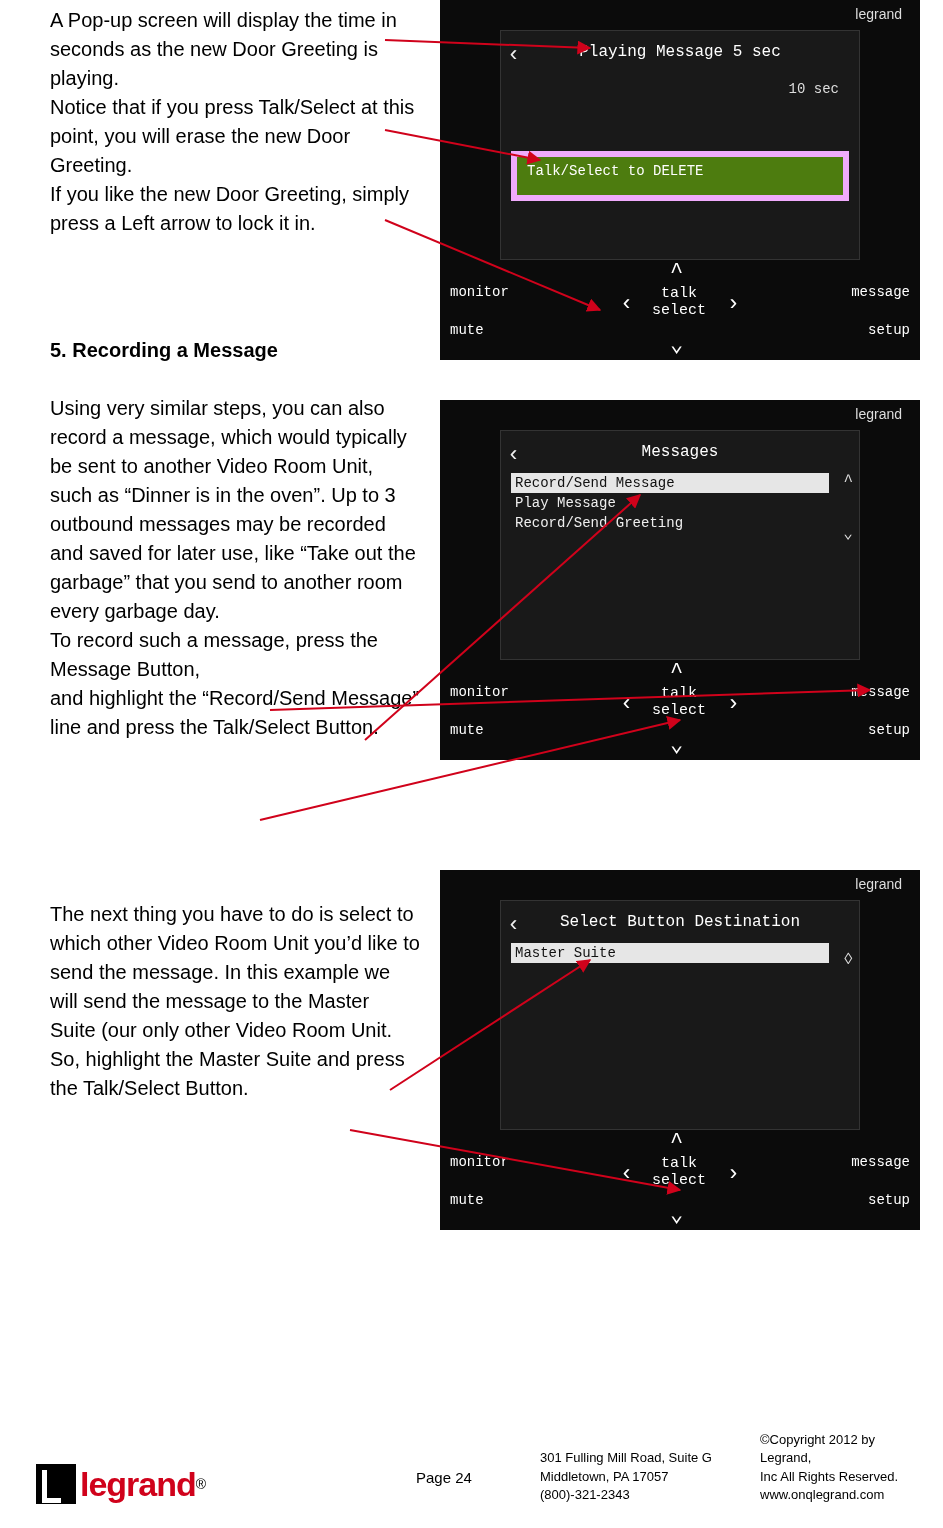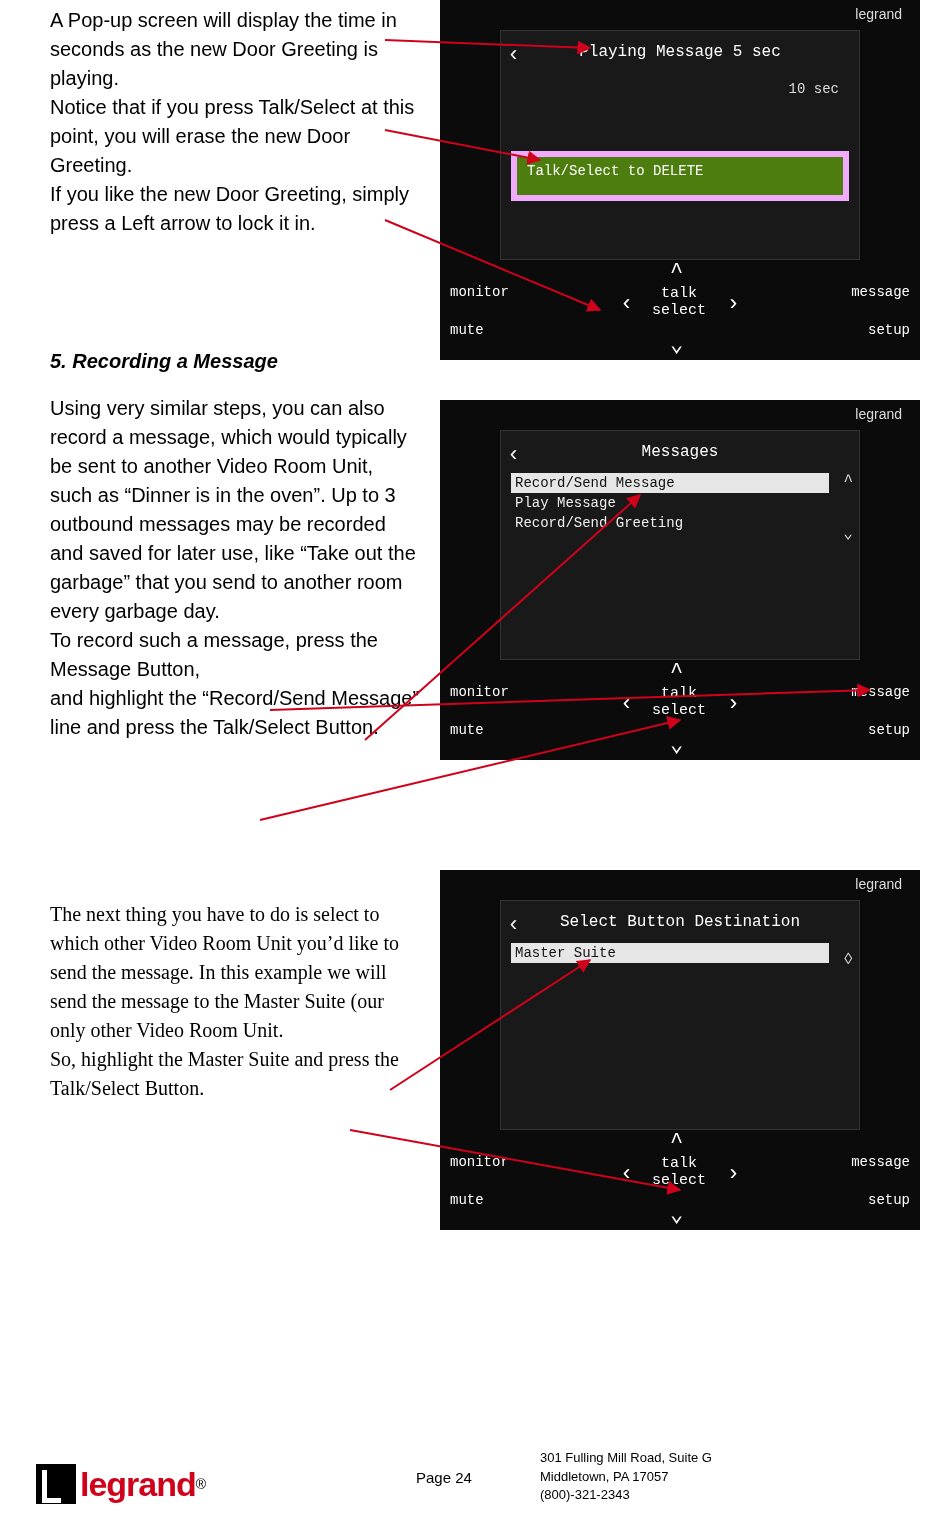--- a/index.html
+++ b/index.html
@@ -187,29 +187,29 @@
 <body>
 
 <div class="page">
 
   <div class="text-col" style="top:6px;">
     <span>A Pop-up screen will display the time in seconds as the new Door Greeting is playing.</span><br>
     <span>Notice that if you press Talk/Select at this point, you will erase the new Door Greeting.</span><br>
     <span>If you like the new Door Greeting, simply press a Left arrow to lock it in.</span>
   </div>
 
-  <div class="text-col heading" style="top:347px;font-style:italic;">5. Recording a Message</div>
+  <div class="text-col heading" style="top:336px;">5. Recording a Message</div>
 
   <div class="text-col" style="top:394px;">
     <span>Using very similar steps, you can also record a message, which would typically be sent to another Video Room Unit, such as “Dinner is in the oven”. Up to 3 outbound messages may be recorded and saved for later use, like “Take out the garbage” that you send to another room every garbage day.</span><br>
     <span>To record such a message, press the Message Button,</span><br>
     <span>and highlight the “Record/Send Message” line and press the Talk/Select Button.</span>
   </div>
 
-  <div class="text-col" style="top:900px;font-family:Liberation Serif, serif;">
+  <div class="text-col" style="top:900px;">
     <span>The next thing you have to do is select to which other Video Room Unit you’d like to send the message. In this example we will send the message to the Master Suite (our only other Video Room Unit.</span><br>
     <span>So, highlight the Master Suite and press the Talk/Select Button.</span>
   </div>
 
   <div class="device" style="left:440px; top:0px;">
     <span class="brand">legrand</span>
     <div class="screen">
       <span class="back-chev">‹</span>
       <div class="title">Playing Message 5 sec</div>
       <div class="subline">10 sec</div>
@@ -313,15 +313,20 @@
       <div class="mark"></div>
       <span class="word">legrand</span>
       <span class="reg">®</span>
     </div>
     <div class="pagenum">Page 24</div>
     <div class="addr">
       <div>301 Fulling Mill Road, Suite G</div>
       <div>Middletown, PA   17057</div>
       <div>(800)-321-2343</div>
     </div>
+    <div class="copy">
+      <div>©Copyright 2012 by Legrand,</div>
+      <div>Inc All Rights Reserved.</div>
+      <div>www.onqlegrand.com</div>
+    </div>
   </div>
 
 </div>
 
 </body></html>

